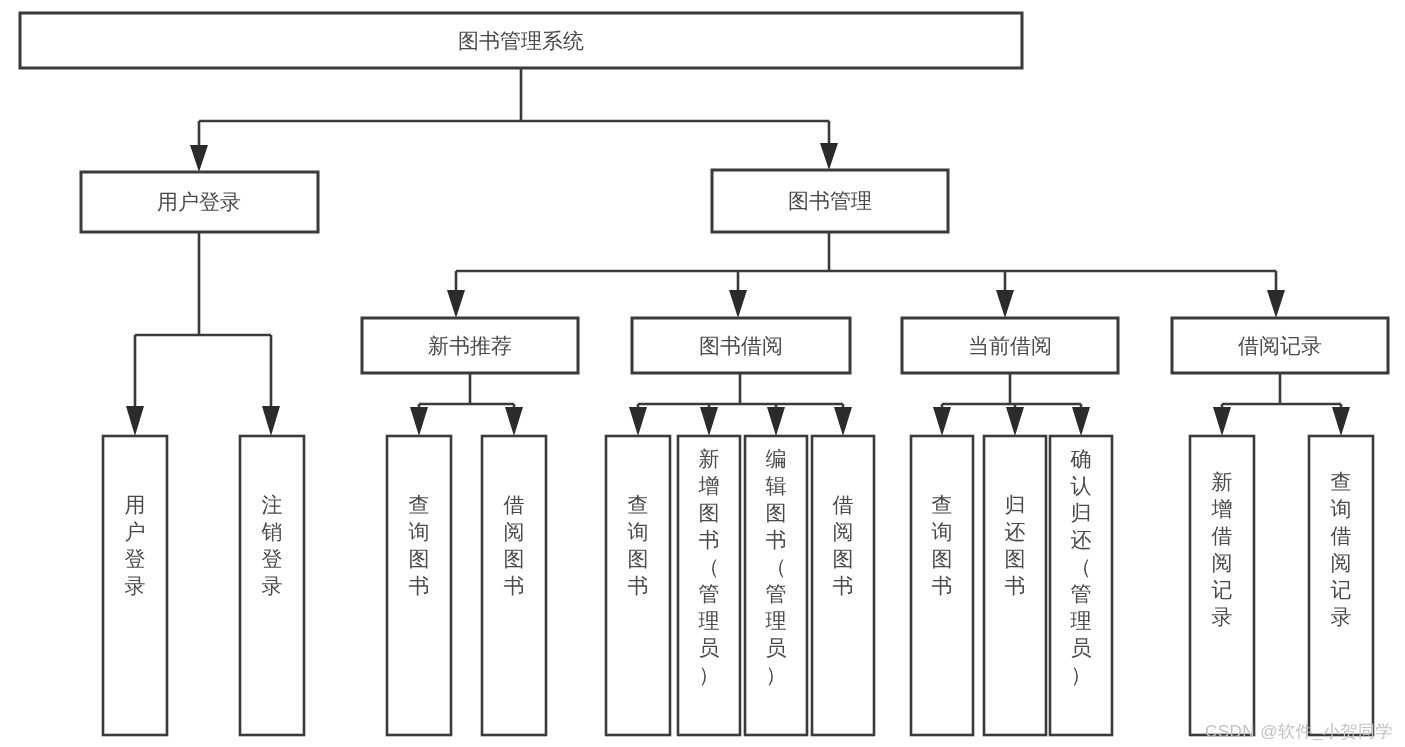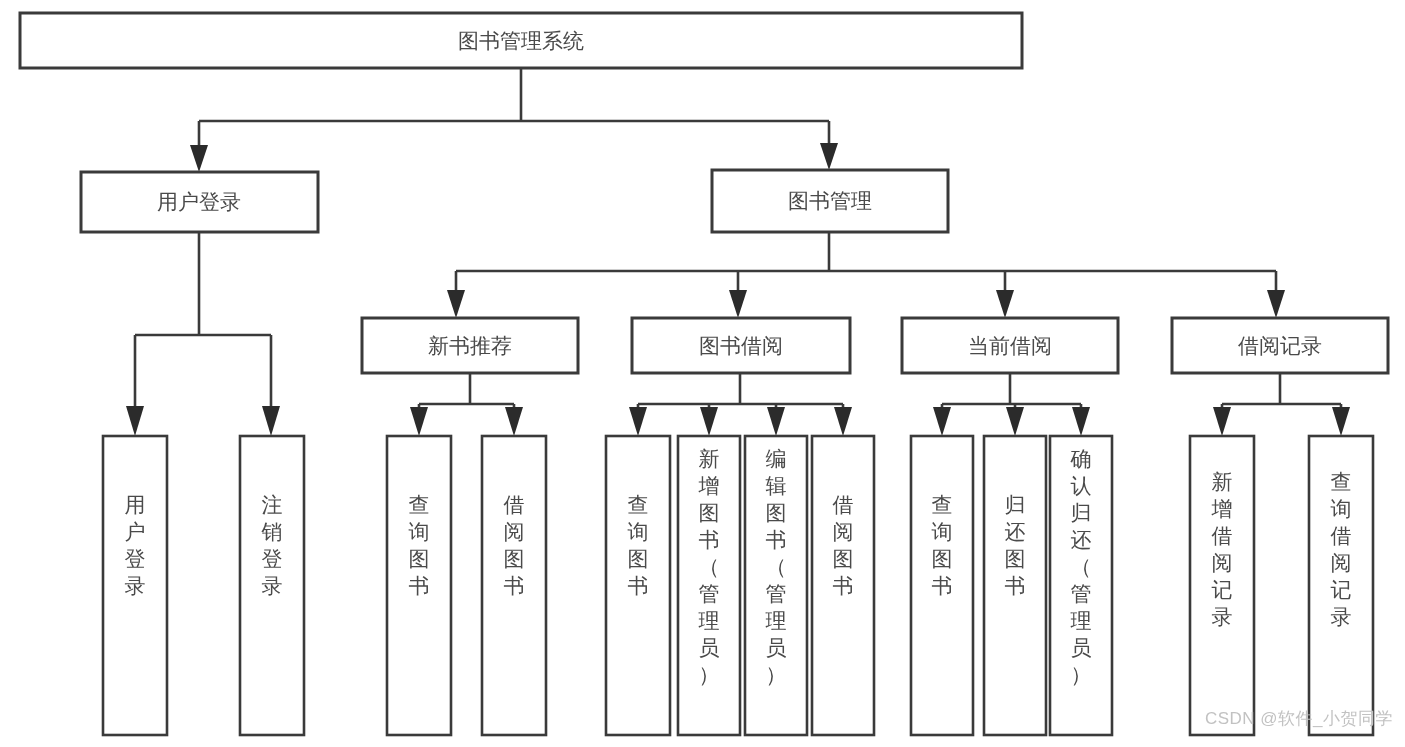--- a/index.html
+++ b/index.html
@@ -55,21 +55,21 @@
   }
   .node-label-v {
     fill: #4a4a4a;
     font-family: "Liberation Sans", "DejaVu Sans", sans-serif;
     font-size: 21px;
     text-anchor: middle;
   }
   .watermark {
     position: absolute;
     right: 12px;
-    bottom: 17px;
+    bottom: 4px;
     color: #c2c2c2;
     font-size: 17px;
     font-family: "Liberation Sans", "DejaVu Sans", sans-serif;
     letter-spacing: 0.5px;
     white-space: nowrap;
     user-select: none;
   }
 </style>
 </head>
 <body>

